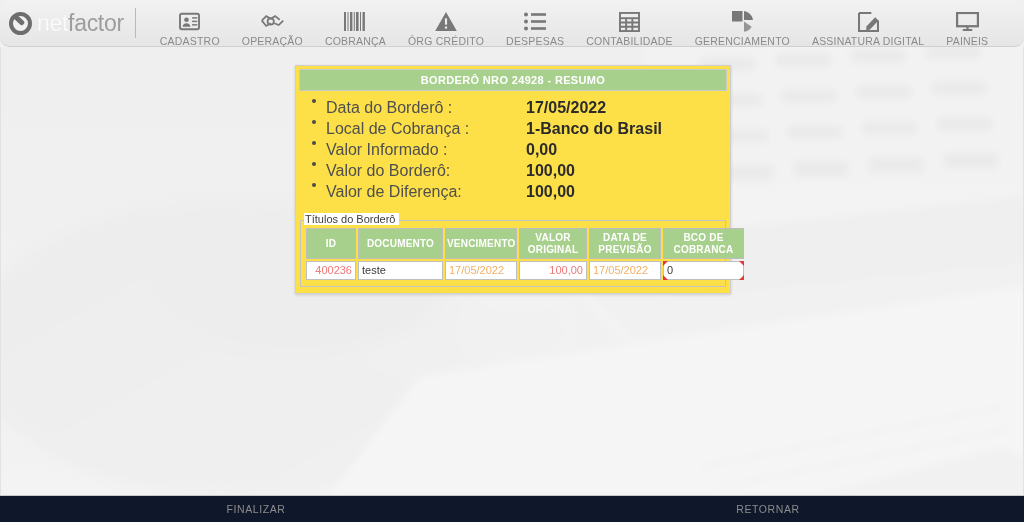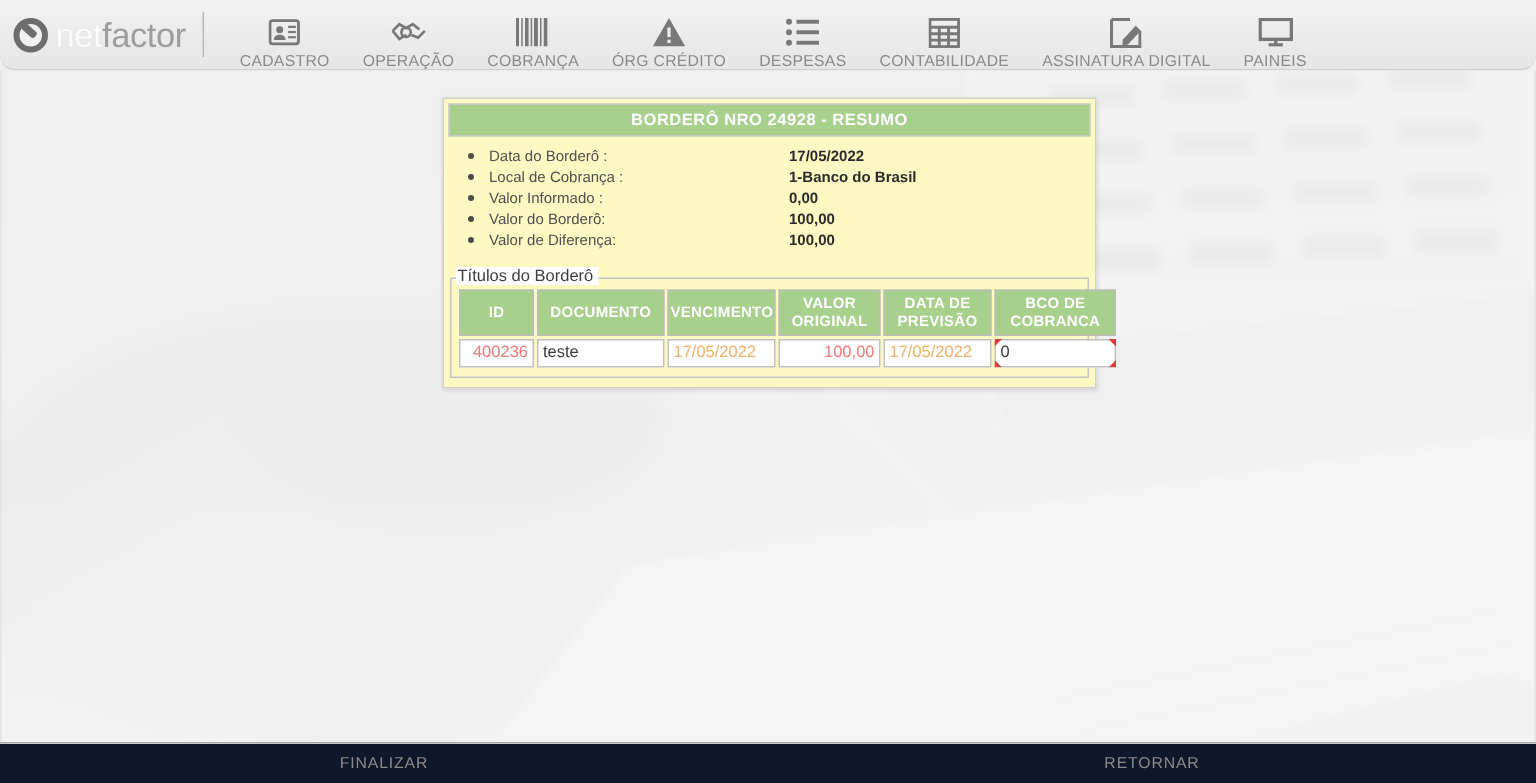--- a/index.html
+++ b/index.html
@@ -111,21 +111,21 @@
     background: #ededed;
   }
   .bg-photo svg { display:block; }
 
   
   .panel {
     position: absolute;
     top: 65px;
     left: 295px;
     width: 436px;
-    background: #fef9c3;
+    background: #fde047;
     border: 1px solid #cfcfcf;
     box-shadow: 0 1px 3px rgba(0,0,0,0.14);
     z-index: 10;
     padding: 3px;
   }
 
   .panel-title {
     background: #a8d08d;
     color: #ffffff;
     text-align: center;
@@ -136,23 +136,23 @@
     border: 1px solid #c9c9c9;
   }
 
   .summary {
     list-style: none;
     padding: 6px 0 2px 0;
     margin: 0;
   }
   .summary li {
     display: flex;
-    align-items: center;
+    align-items: flex-start;
     padding: 1.5px 0 1.5px 13px;
-    font-size: 10px;
+    font-size: 16px;
   }
   .bullet {
     width: 4px; height: 4px;
     border-radius: 50%;
     background: #4b4b4b;
     margin-right: 10px;
     flex: 0 0 auto;
   }
   .sum-label {
     color: #4f4f4f;
@@ -426,20 +426,30 @@
         <svg width="21" height="20" viewBox="0 0 22 21" fill="none" stroke="currentColor" stroke-width="2">
           <rect x="1" y="1" width="20" height="19"></rect>
           <path d="M1 6.5 H21"></path>
           <path d="M7.5 6.5 V20 M14 6.5 V20"></path>
           <path d="M1 11 H21 M1 15.5 H21"></path>
         </svg>
       </span>
       <span class="nav-label">CONTABILIDADE</span>
     </div>
 
+    <div class="nav-item">
+      <span class="nav-icon">
+        <svg width="21" height="21" viewBox="0 0 22 22" fill="currentColor">
+          <path d="M11 11 V0 A11 11 0 1 0 0 11 Z"></path>
+          <path d="M12.6 9.4 H22 A11 11 0 0 0 12.6 0 Z"></path>
+          <path d="M12.6 11 L20.6 16.5 A11 11 0 0 1 12.6 21.8 Z" opacity="0.75"></path>
+        </svg>
+      </span>
+      <span class="nav-label">GERENCIAMENTO</span>
+    </div>
 
     <div class="nav-item">
       <span class="nav-icon">
         <svg width="21" height="20" viewBox="0 0 22 21" fill="none" stroke="currentColor" stroke-width="2.2">
           <path d="M1 1 H14 M1 1 V20 H21 V9"></path>
           <path d="M9 15 L18 5.5 L21.5 9 L12.5 18.5 L8.5 19.5 Z" fill="currentColor" stroke="none"></path>
         </svg>
       </span>
       <span class="nav-label">ASSINATURA DIGITAL</span>
     </div>

